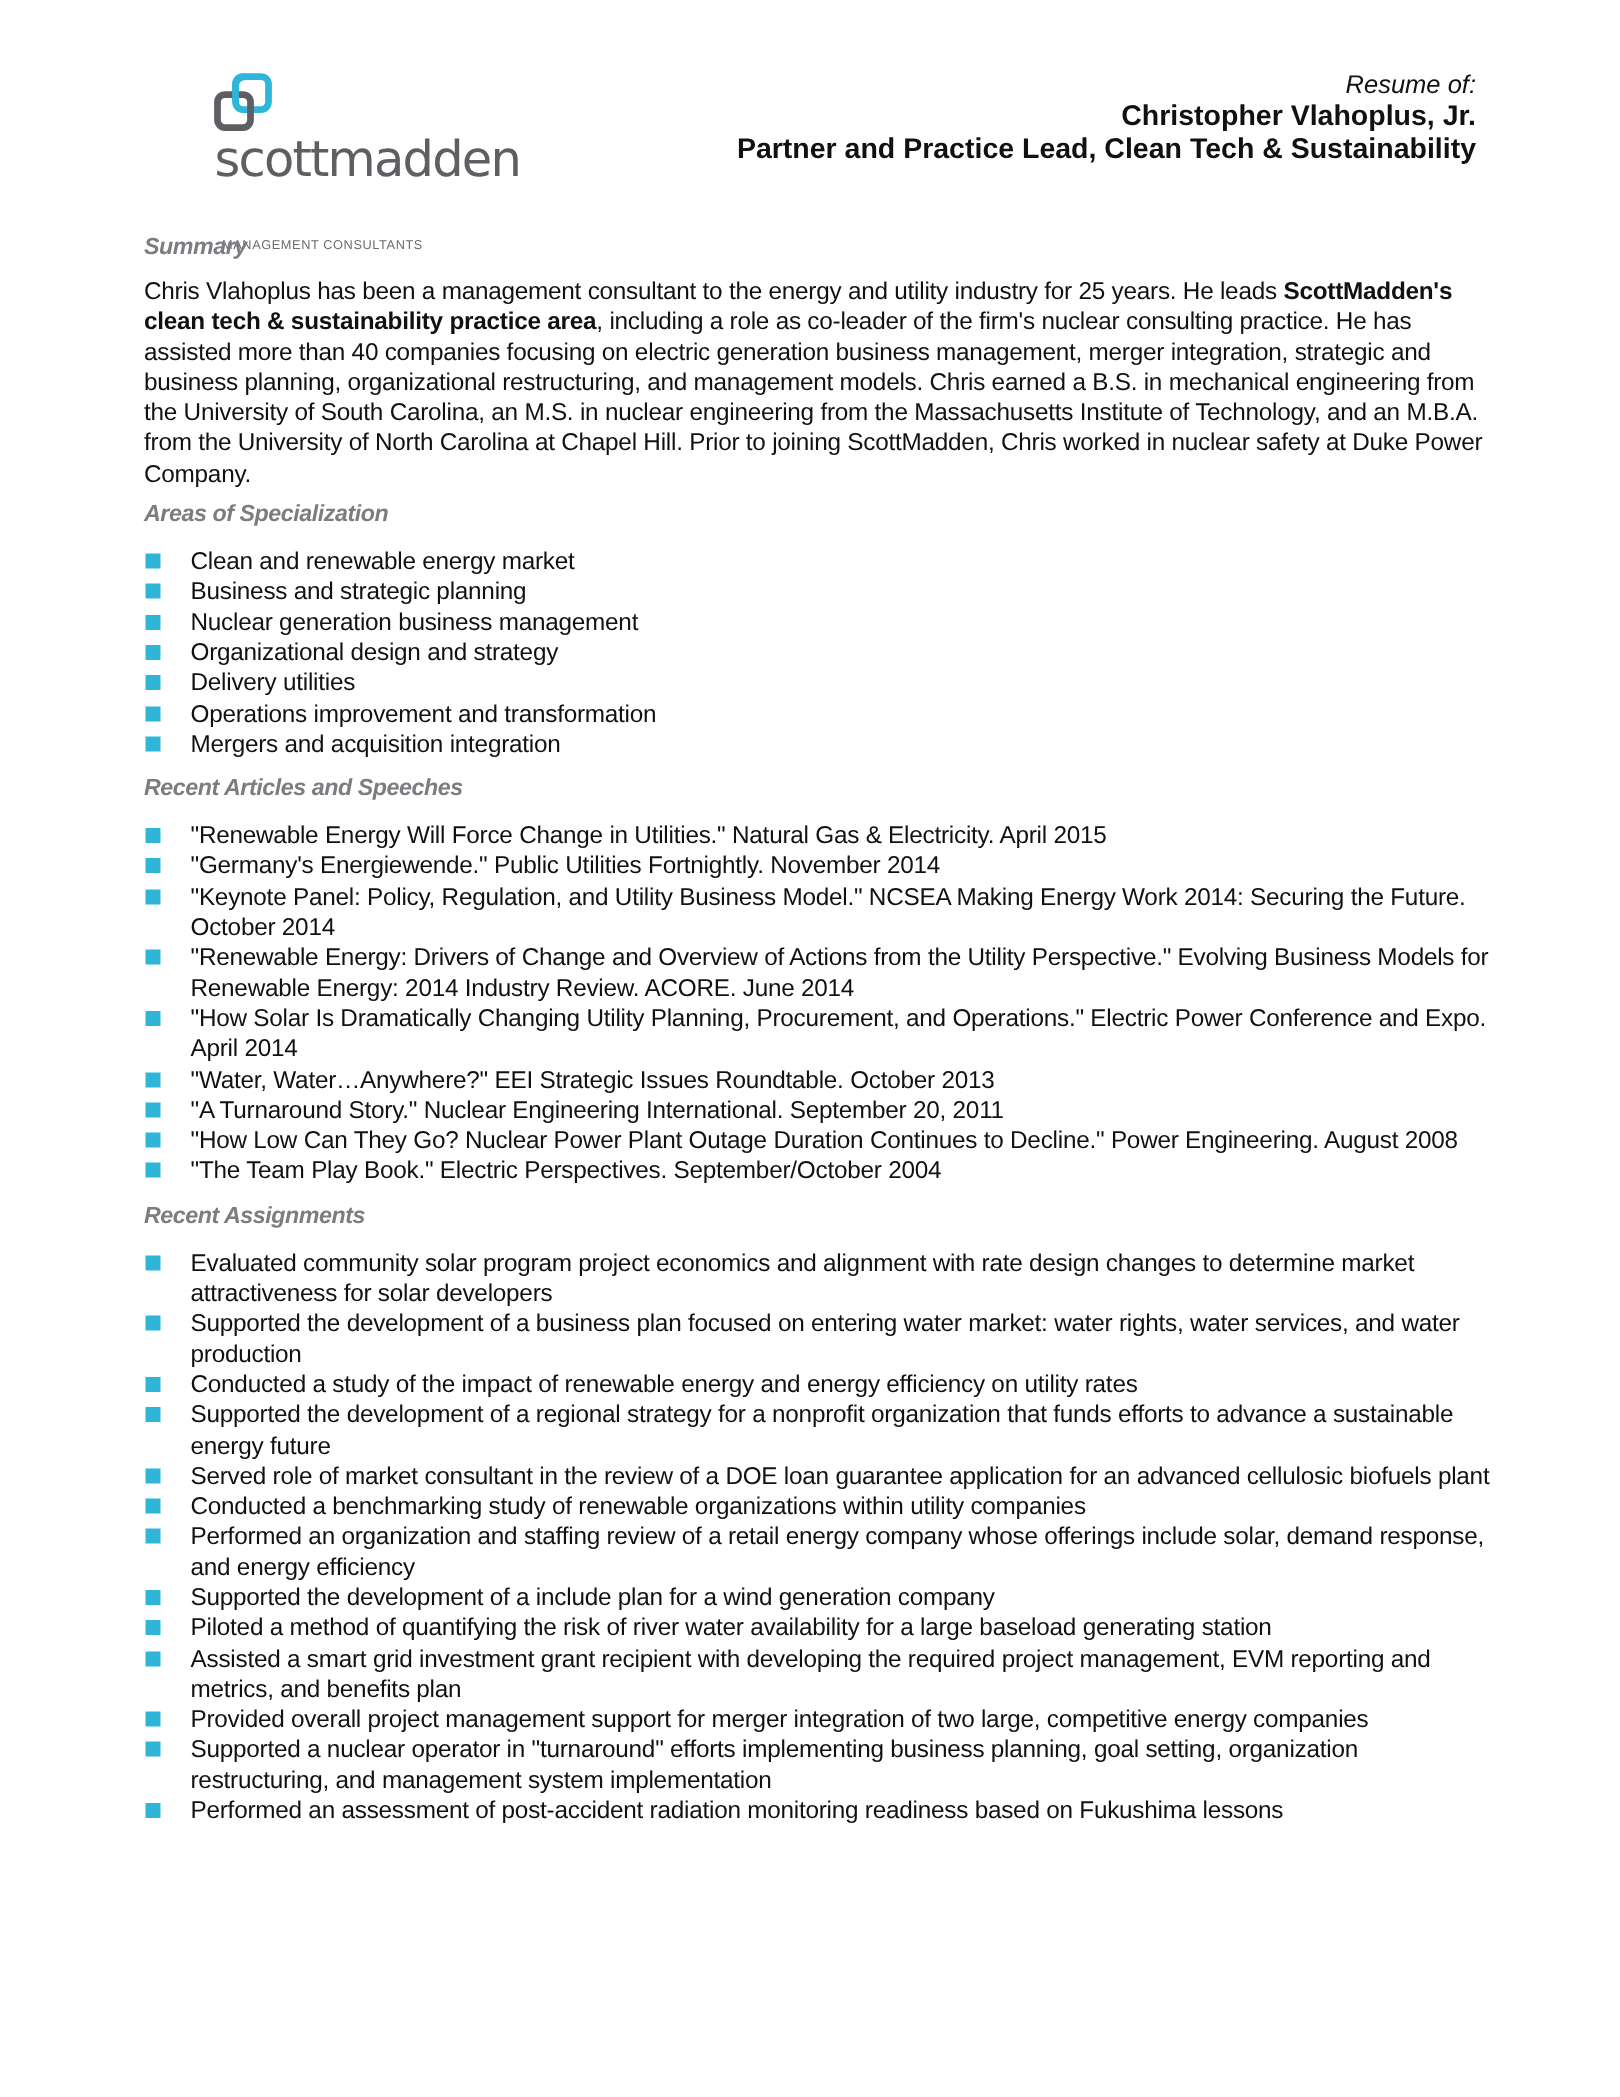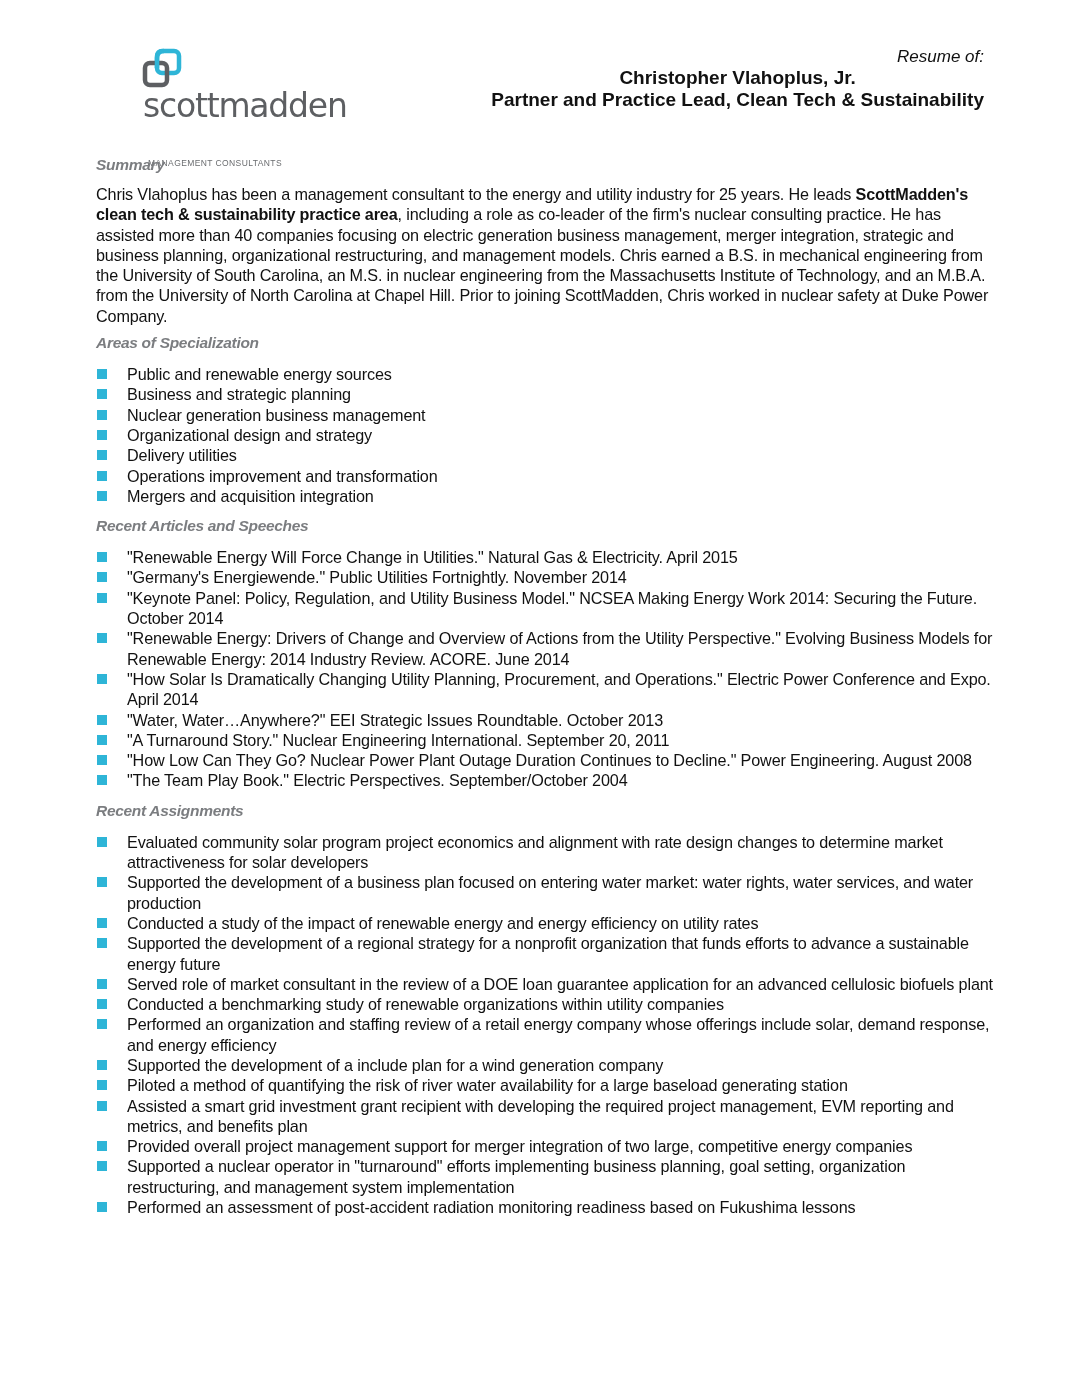--- a/index.html
+++ b/index.html
@@ -5,21 +5,21 @@
     html, body { margin: 0; padding: 0; background: #ffffff; }
     body { width: 1080px; height: 1398px; position: relative; overflow: hidden;
       font-family: "Liberation Sans", sans-serif; color: #111; }
     .logo { position: absolute; left: 96px; top: 48px; width: 210px; height: 90px; }
     .logo-mark { position: absolute; left: 44px; top: 0; width: 46px; height: 46px; }
     .logo-word { position: absolute; left: 0; top: 38px; font-family: "DejaVu Sans", sans-serif;
       font-size: 33px; letter-spacing: -1.2px; color: #5d5f62; font-weight: normal; margin-left: 47px; }
     .logo-sub { position: absolute; left: 52px; top: 78px; font-size: 8.5px; letter-spacing: 0.4px; color: #6a6c6f; margin-top: 32px; }
     .header { position: absolute; right: 96px; top: 47px; text-align: right; }
     .resume-of { font-style: italic; font-size: 17px; line-height: 20px; }
-    .name { font-weight: bold; font-size: 19px; line-height: 22px; text-align: center; }
+    .name { font-weight: bold; font-size: 19px; line-height: 22px; }
     .title { font-weight: bold; font-size: 19px; line-height: 22px; }
     .content { position: absolute; left: 96px; top: 155px; width: 900px; }
     .section-h { font-style: italic; font-weight: bold; color: #7b7d80; font-size: 15.5px; line-height: 20px; letter-spacing: -0.3px; }
     .summary { font-size: 16.2px; line-height: 20.3px; margin: 9px 0 7px 0; letter-spacing: -0.15px; }
     .summary b { font-weight: bold; }
     ul { list-style: none; margin: 0; padding: 0; }
     li { position: relative; padding-left: 31px; font-size: 16.2px; line-height: 20.3px; letter-spacing: -0.15px; }
     li .bullet { position: absolute; left: 1px; top: 5px; width: 10px; height: 10px; background: #2eb5d7; }
     .list { margin: 11px 0 10px 0; }
     .articles li { font-family: "Liberation Sans", sans-serif; }
@@ -42,21 +42,21 @@
   <div class="name">Christopher Vlahoplus, Jr.</div>
   <div class="title">Partner and Practice Lead, Clean Tech &amp; Sustainability</div>
 </div>
 
 <div class="content">
   <div class="section-h">Summary</div>
   <div class="summary"><span>Chris Vlahoplus has been a management consultant to the energy and utility industry for 25 years. He leads </span><b>ScottMadden's clean tech &amp; sustainability practice area</b><span>, including a role as co-leader of the firm's nuclear consulting practice. He has assisted more than 40 companies focusing on electric generation business management, merger integration, strategic and business planning, organizational restructuring, and management models. Chris earned a B.S. in mechanical engineering from the University of South Carolina, an M.S. in nuclear engineering from the Massachusetts Institute of Technology, and an M.B.A. from the University of North Carolina at Chapel Hill. Prior to joining ScottMadden, Chris worked in nuclear safety at Duke Power Company.</span></div>
 
   <div class="section-h">Areas of Specialization</div>
   <ul class="list" id="spec-list">
-      <li><span class="bullet"></span><span>Public and renewable energy sources</span></li>
+      <li><span class="bullet"></span><span>Clean and renewable energy market</span></li>
       <li><span class="bullet"></span><span>Business and strategic planning</span></li>
       <li><span class="bullet"></span><span>Nuclear generation business management</span></li>
       <li><span class="bullet"></span><span>Organizational design and strategy</span></li>
       <li><span class="bullet"></span><span>Delivery utilities</span></li>
       <li><span class="bullet"></span><span>Operations improvement and transformation</span></li>
       <li><span class="bullet"></span><span>Mergers and acquisition integration</span></li>
     </ul>
 
   <div class="section-h">Recent Articles and Speeches</div>
   <ul class="list articles" id="articles-list">

